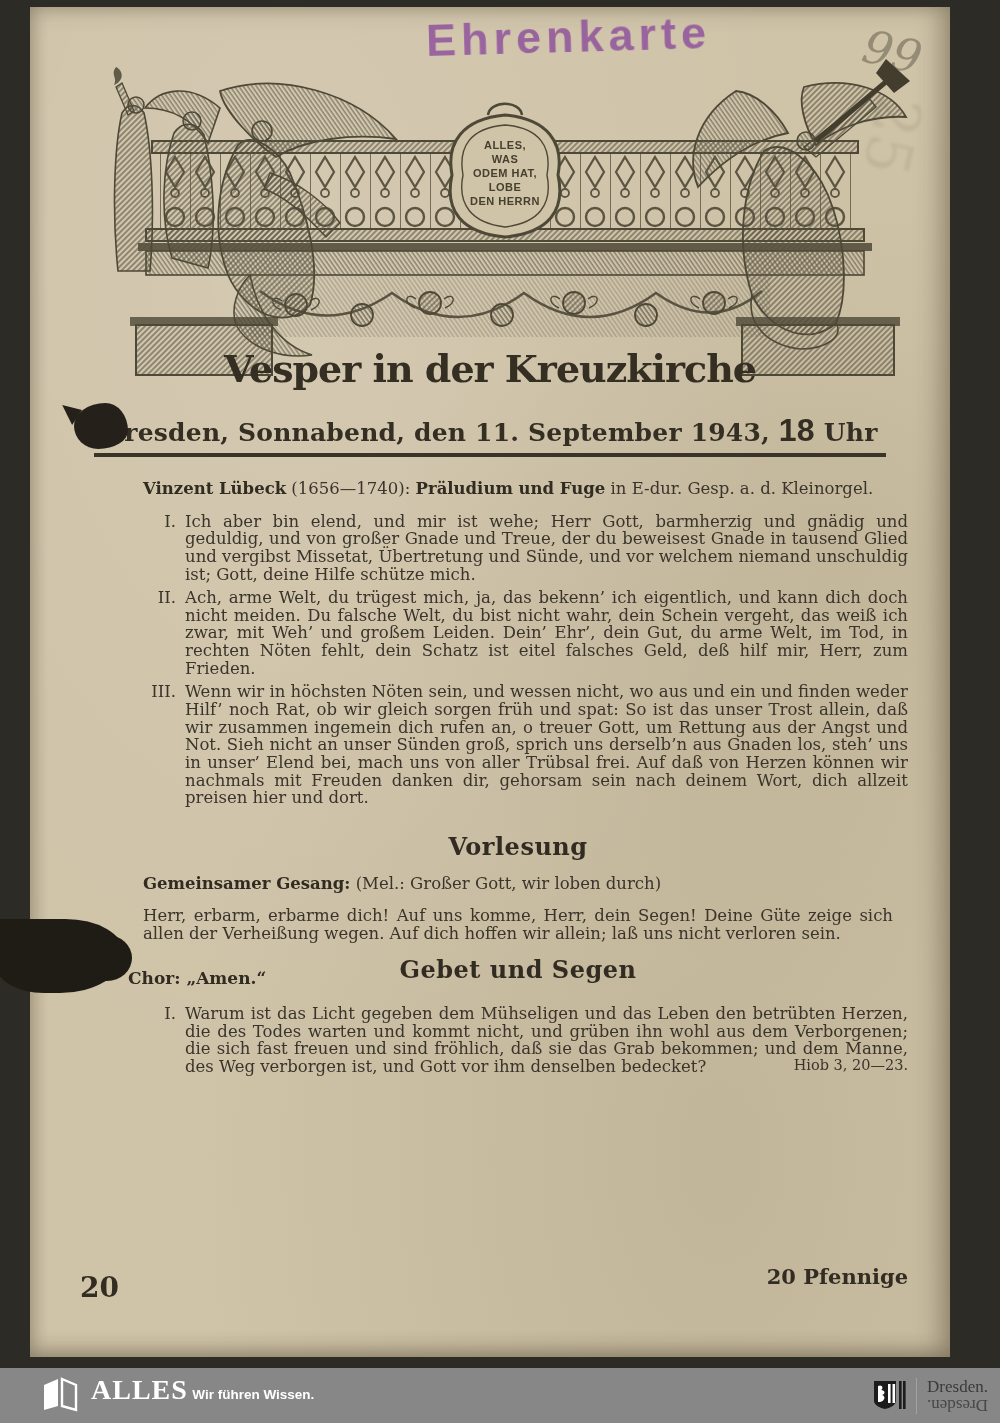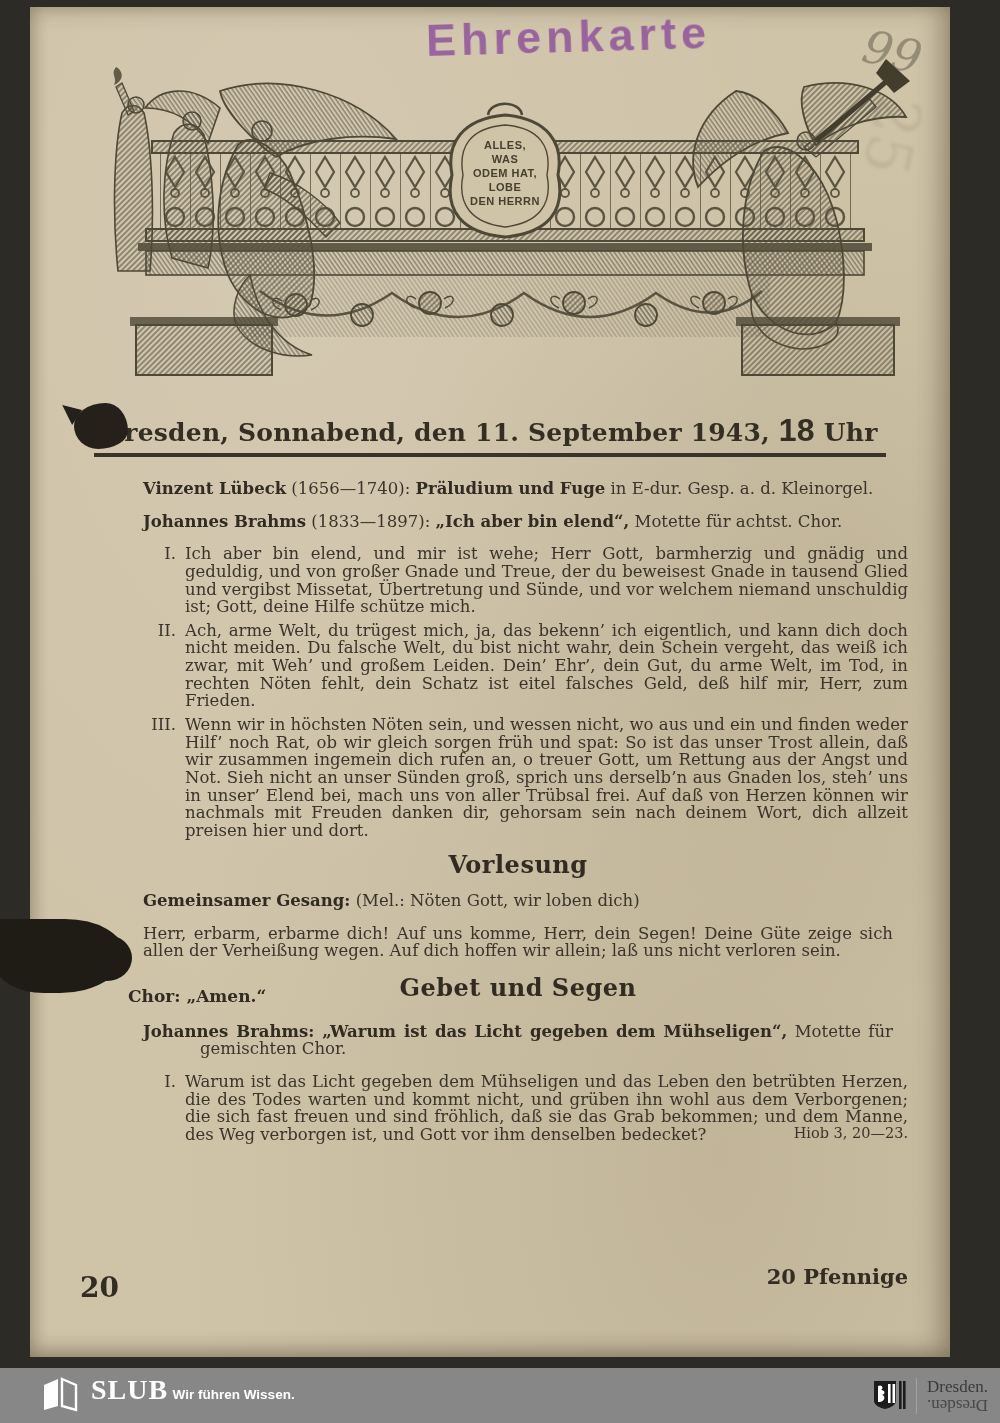--- a/index.html
+++ b/index.html
@@ -68,21 +68,21 @@
     color:#3a342b;font-size:16.5px;line-height:1.07;text-align:justify;
   }
   .bodytext p{margin:15px;}
   .bodytext b{color:#312b21;}
   .piece{margin-bottom:13px;}
   .mov{display:flex;margin-bottom:6px;}
   .mov .num{flex:none;width:48px;text-align:right;padding-right:9px;}
   .mov .txt{flex:1;text-align:justify;}
   h2.center{
     text-align:center;font-size:24px;font-weight:bold;color:#312b21;
-    margin:12px 0 10px;letter-spacing:.5px;
+    margin:27px 0 10px;letter-spacing:.5px;
   }
   .gesang{margin-bottom:7px;}
   .stanza{margin-left:57px;margin-bottom:12px;}
   .chor-row{position:relative;margin:0 0 22px;}
   .chor-row h2{margin:8px 0 10px;}
   .chor{position:absolute;left:0;top:12px;font-weight:bold;font-size:17px;color:#312b21;}
   .hang{padding-left:57px;text-indent:-57px;margin-bottom:8px;}
   .ref{float:right;font-size:14.5px;}
   .pagenum{position:absolute;left:50px;top:1264px;font-size:28px;font-weight:bold;color:#322c22;}
   .price{position:absolute;right:42px;top:1257px;font-size:21px;font-weight:bold;color:#322c22;}
@@ -192,61 +192,60 @@
     </g>
 
     <g>
       <rect x="30" y="264" width="148" height="9" fill="#4e4836" opacity=".8"></rect>
       <rect x="36" y="272" width="136" height="50" fill="url(#h1p)" stroke="#4e4836" stroke-width="2"></rect>
       <rect x="636" y="264" width="164" height="9" fill="#4e4836" opacity=".8"></rect>
       <rect x="642" y="272" width="152" height="50" fill="url(#h1p)" stroke="#4e4836" stroke-width="2"></rect>
     </g>
   </svg>
 
+  <h1 class="title" style="margin:0;">Vesper in der Kreuzkirche</h1>
 
   <div class="dateline">
     <span class="inner">
       <span>Dresden, Sonnabend, den 11. September 1943, </span><span class="time">18</span><span> Uhr</span>
     </span>
   </div>
 
   <div class="blot1"></div>
   <div class="blot2"></div>
 
   <div class="bodytext">
 
     <p class="piece"><b>Vinzent Lübeck</b><span> (1656—1740): </span><b>Präludium und Fuge</b><span> in E-dur. Gesp. a. d. Kleinorgel.</span></p>
 
-    <p class="piece"><b>Johannes Brahms</b><span> (1833—1897): </span><b>„Ich aber bin elend“,</b><span> Motette für achtst. Chor.</span></p>
 
     <div class="mov">
       <span class="num">I.</span>
       <span class="txt">Ich aber bin elend, und mir ist wehe; Herr Gott, barmherzig und gnädig und geduldig, und von großer Gnade und Treue, der du beweisest Gnade in tausend Glied und vergibst Missetat, Übertretung und Sünde, und vor welchem niemand unschuldig ist; Gott, deine Hilfe schütze mich.</span>
     </div>
     <div class="mov">
       <span class="num">II.</span>
       <span class="txt">Ach, arme Welt, du trügest mich, ja, das bekenn’ ich eigentlich, und kann dich doch nicht meiden. Du falsche Welt, du bist nicht wahr, dein Schein vergeht, das weiß ich zwar, mit Weh’ und großem Leiden. Dein’ Ehr’, dein Gut, du arme Welt, im Tod, in rechten Nöten fehlt, dein Schatz ist eitel falsches Geld, deß hilf mir, Herr, zum Frieden.</span>
     </div>
     <div class="mov">
       <span class="num">III.</span>
       <span class="txt">Wenn wir in höchsten Nöten sein, und wessen nicht, wo aus und ein und finden weder Hilf’ noch Rat, ob wir gleich sorgen früh und spat: So ist das unser Trost allein, daß wir zusammen ingemein dich rufen an, o treuer Gott, um Rettung aus der Angst und Not. Sieh nicht an unser Sünden groß, sprich uns derselb’n aus Gnaden los, steh’ uns in unser’ Elend bei, mach uns von aller Trübsal frei. Auf daß von Herzen können wir nachmals mit Freuden danken dir, gehorsam sein nach deinem Wort, dich allzeit preisen hier und dort.</span>
     </div>
 
     <h2 class="center">Vorlesung</h2>
 
-    <p class="gesang"><b>Gemeinsamer Gesang:</b><span> (Mel.: Nöten Gott, wir loben dich)</span></p>
+    <p class="gesang"><b>Gemeinsamer Gesang:</b><span> (Mel.: Großer Gott, wir loben durch)</span></p>
 
     <p class="stanza">Herr, erbarm, erbarme dich! Auf uns komme, Herr, dein Segen! Deine Güte zeige sich allen der Verheißung wegen. Auf dich hoffen wir allein; laß uns nicht verloren sein.</p>
 
     <div class="chor-row">
       <span class="chor">Chor: „Amen.“</span>
       <h2 class="center">Gebet und Segen</h2>
     </div>
 
-    <p class="hang"><b>Johannes Brahms:</b><b> „Warum ist das Licht gegeben dem Mühseligen“,</b><span> Motette für gemischten Chor.</span></p>
 
     <div class="mov">
       <span class="num">I.</span>
       <span class="txt"><span>Warum ist das Licht gegeben dem Mühseligen und das Leben den betrübten Herzen, die des Todes warten und kommt nicht, und grüben ihn wohl aus dem Verborgenen; die sich fast freuen und sind fröhlich, daß sie das Grab bekommen; und dem Manne, des Weg verborgen ist, und Gott vor ihm denselben bedecket?</span><span class="ref">Hiob 3, 20—23.</span></span>
     </div>
 
   </div>
 
   <div class="pagenum">20</div>
   <div class="price">20 Pfennige</div>
@@ -254,21 +253,21 @@
 
 <div class="viewer-footer">
   <div class="slub">
     <span>
       <svg width="36" height="36" viewBox="0 0 36 36" aria-hidden="true">
         <polygon points="2,9 16,3 16,30 2,34" fill="#ffffff"></polygon>
         <polygon points="20,3 34,9 34,34 20,30" fill="none" stroke="#ffffff" stroke-width="2.4"></polygon>
       </svg>
     </span>
     <span class="slub-text">
-      <span class="name">SLUB</span>
+      <span class="name">ALLES</span>
       <span class="tagline">Wir führen Wissen.</span>
     </span>
   </div>
   <div class="dresden">
     <span>
       <svg width="34" height="34" viewBox="0 0 34 34" aria-hidden="true">
         <path d="M2 4 L24 4 L24 24 C24 28 18 31 13 32 C8 31 2 28 2 24 Z" fill="#1c1c1c"></path>
         <path d="M6 9 C10 7 12 11 9 13 C13 13 14 17 10 18 C14 19 13 24 8 25 L6 25 Z" fill="#ffffff"></path>
         <rect x="16" y="7" width="2.6" height="19" fill="#ffffff"></rect>
         <rect x="20.5" y="7" width="2.6" height="19" fill="#ffffff"></rect>

